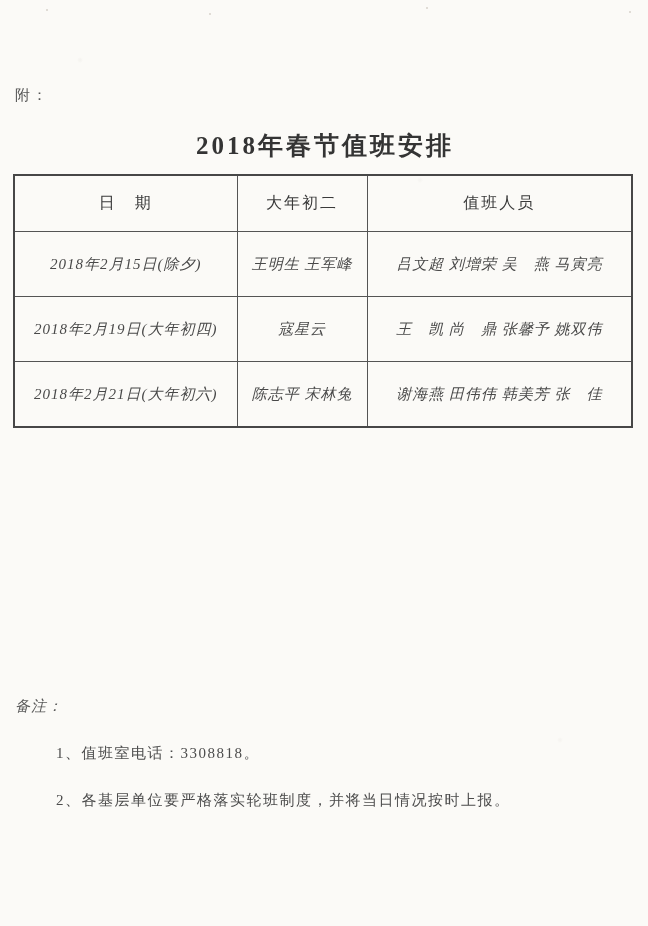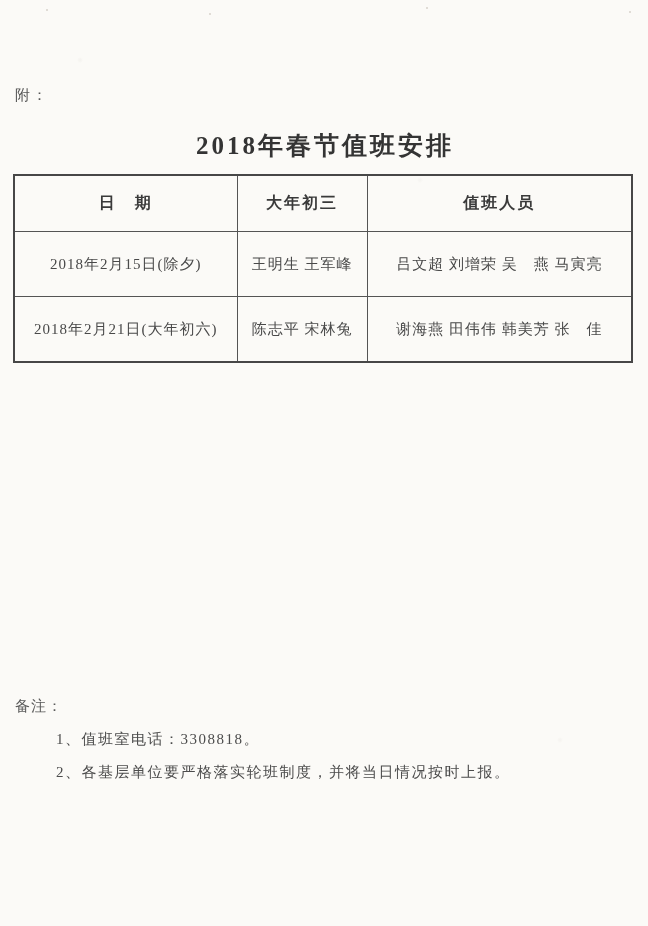--- a/index.html
+++ b/index.html
@@ -59,48 +59,50 @@
     border: 1.6px solid #545454;
     text-align: center;
     vertical-align: middle;
     padding: 0 2px;
     overflow: hidden;
     white-space: nowrap;
   }
   .duty-table th {
     height: 55px;
     font-size: 16px;
-    font-weight: bold;
+    font-weight: normal;
     letter-spacing: 2px;
     color: #3a3a3a;
     text-align: center;
   }
   .duty-table td {
     height: 64px;
     font-size: 15px;
     color: #494949;
     letter-spacing: 1px;
+    font-style: italic;
   }
   .col-date   { width: 223px; }
   .col-leader { width: 130px; }
   .col-staff  { width: 265px; }
   .notes {
     position: absolute;
     top: 697px;
     left: 15px;
     right: 25px;
     font-size: 15px;
     color: #4c4c4c;
   }
   .notes-label {
     letter-spacing: 1px;
     color: #5a5a5a;
+    font-style: italic;
   }
   .note-item {
-    margin-top: 14px;
+    margin-top: 28px;
     margin-left: 41px;
     letter-spacing: 1.5px;
     white-space: nowrap;
   }
 </style>
 </head>
 <body>
 
 <div class="page">
 
@@ -115,29 +117,34 @@
 
   <table class="duty-table">
     <colgroup>
       <col class="col-date">
       <col class="col-leader">
       <col class="col-staff">
     </colgroup>
     <thead>
       <tr>
         <th>日　期</th>
-        <th>大年初三</th>
+        <th>大年初二</th>
         <th>值班人员</th>
       </tr>
     </thead>
     <tbody>
       <tr>
         <td>2018年2月15日(除夕)</td>
         <td>王明生 王军峰</td>
         <td>吕文超 刘增荣 吴　燕 马寅亮</td>
+      </tr>
+      <tr>
+        <td>2018年2月19日(大年初四)</td>
+        <td>寇星云</td>
+        <td>王　凯 尚　鼎 张馨予 姚双伟</td>
       </tr>
       <tr>
         <td>2018年2月21日(大年初六)</td>
         <td>陈志平 宋林兔</td>
         <td>谢海燕 田伟伟 韩美芳 张　佳</td>
       </tr>
     </tbody>
   </table>
 
   <div class="notes">

